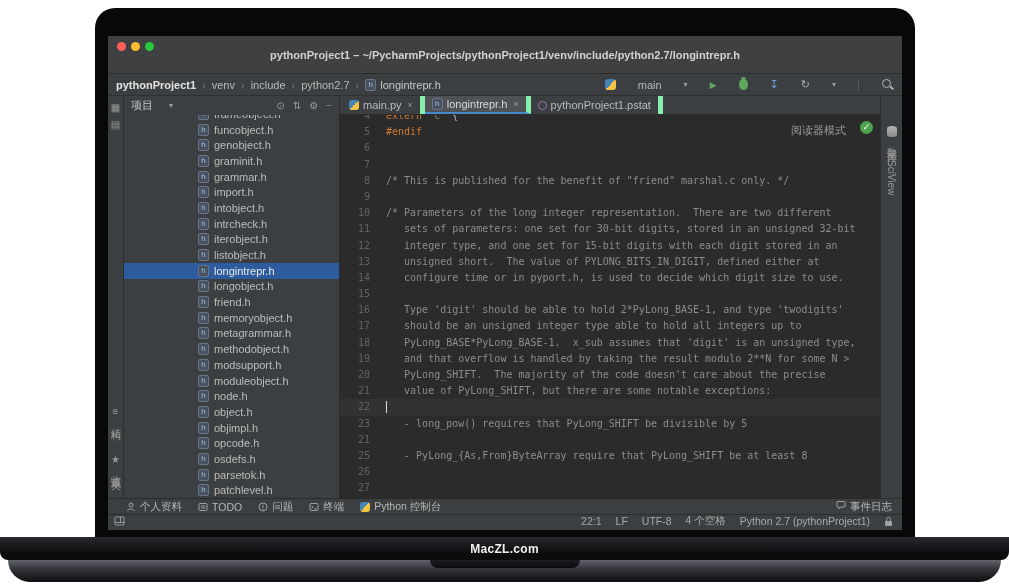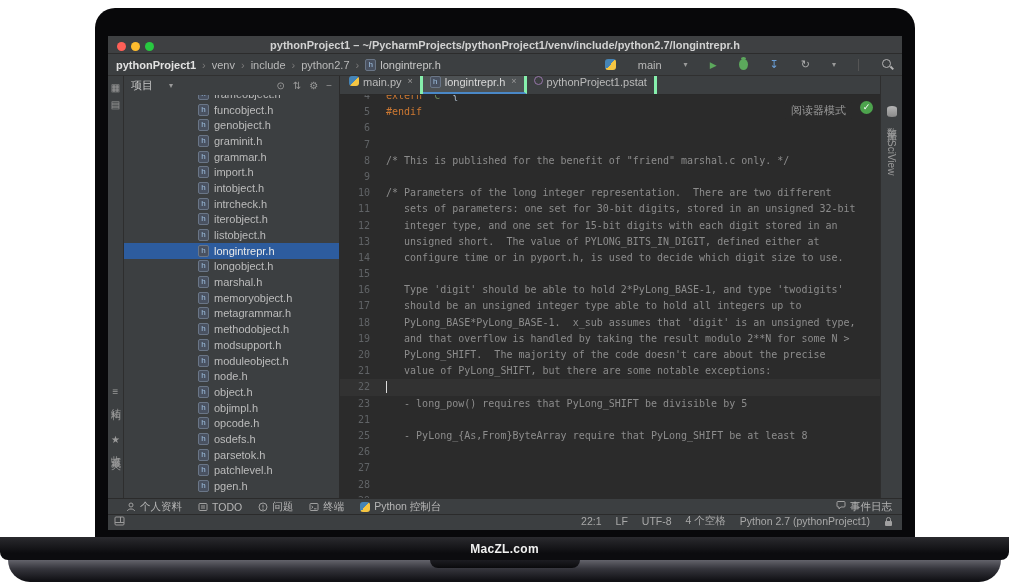--- a/index.html
+++ b/index.html
@@ -16,21 +16,21 @@
           display:flex; align-items:center; justify-content:center; }
   .brand { color:#f0f0f0; font-size:12px; font-weight:bold; letter-spacing:.3px; }
   .foot { position:absolute; left:8px; top:560px; width:993px; height:22px;
           background:linear-gradient(180deg,#63636b,#35353c 40%,#101014 95%);
           border-radius:0 0 22px 22px; }
   .notch { position:absolute; left:50%; top:0; transform:translateX(-50%);
            width:150px; height:8px; background:linear-gradient(180deg,#1d1d22,#0a0a0c);
            border-radius:0 0 10px 10px; }
 
   
-  .titlebar { position:relative; height:18px; background:#3e4042; border-bottom:1px solid #2c2c2c;
+  .titlebar { position:relative; height:38px; background:#3e4042; border-bottom:1px solid #2c2c2c;
               display:flex; align-items:center; justify-content:center; flex:none; }
   .traffic { position:absolute; left:9px; top:6px; display:flex; gap:5px; }
   .dot { width:9px; height:9px; border-radius:50%; }
   .dot.r { background:#ff5f57; } .dot.y { background:#febc2e; } .dot.g { background:#28c840; }
   .title-text { font-size:11px; font-weight:bold; color:#d2d2d2; white-space:nowrap; }
 
   
   .navbar { height:22px; background:#3c3f41; border-bottom:1px solid #303030;
             display:flex; align-items:center; padding:0 8px; gap:6px; font-size:11px; color:#b9b9b9; flex:none; }
   .crumb-root { color:#e2e2e2; font-weight:bold; }
@@ -72,21 +72,21 @@
                font-size:11px; color:#bcbcbc; white-space:nowrap; }
   .tree-item.selected { background:#2d5c9e; color:#eaeaea; }
   .file-icon { width:11px; height:12px; flex:none; background:#495160; border:1px solid #6a7687;
                border-radius:2px; color:#9fc1e0; font-size:8px; line-height:10px; text-align:center;
                font-family:"Liberation Sans", sans-serif; }
 
   
   .editor { flex:1; display:flex; flex-direction:column; background:#2b2b2b; min-width:0; }
   .tabbar { height:19px; background:#3c3f41; display:flex; align-items:stretch; border-bottom:1px solid #2a2a2a;
             flex:none; padding-left:2px; font-size:11px; }
-  .tab { display:flex; align-items:flex-start; gap:4px; padding:0 7px; color:#bbb; border-right:3px solid #86efac; }
+  .tab { display:flex; align-items:center; gap:4px; padding:0 7px; color:#bbb; border-right:5px solid #86efac; }
   .tab.active { background:#4e5254; border-bottom:2px solid #4a88c7; color:#d8d8d8; }
   .tab .x { color:#999; font-size:9px; margin-left:2px; }
   .pstat-icon { width:9px; height:9px; border-radius:50%; border:1.5px solid #9876aa; flex:none; }
   .editor-body { position:relative; flex:1; overflow:hidden;
                  font-family:"DejaVu Sans Mono", monospace; font-size:10px; }
   .lines { margin-top:-7px; }
   .line { display:flex; height:16.2px; line-height:16.2px; white-space:pre; }
   .line.current { background:#323232; }
   .ln { width:30px; flex:none; text-align:right; color:#606366; }
   .code { padding-left:16px; color:#a9b7c6; position:relative; }
@@ -233,21 +233,21 @@
                 <div class="tree-item selected">
                   <span class="file-icon">h</span>
                   <span>longintrepr.h</span>
                 </div>
                 <div class="tree-item">
                   <span class="file-icon">h</span>
                   <span>longobject.h</span>
                 </div>
                 <div class="tree-item">
                   <span class="file-icon">h</span>
-                  <span>marshal.h</span>
+                  <span>friend.h</span>
                 </div>
                 <div class="tree-item">
                   <span class="file-icon">h</span>
                   <span>memoryobject.h</span>
                 </div>
                 <div class="tree-item">
                   <span class="file-icon">h</span>
                   <span>metagrammar.h</span>
                 </div>
                 <div class="tree-item">

